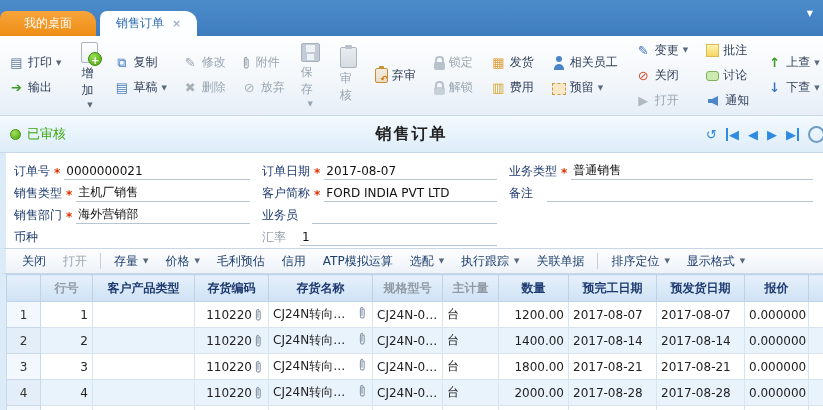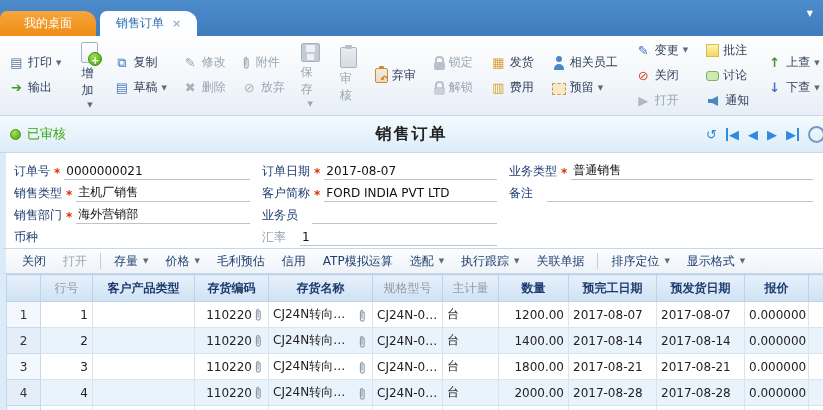--- a/index.html
+++ b/index.html
@@ -73,27 +73,27 @@
   
   .dtoolbar{height:26px;display:flex;align-items:center;gap:1px;padding:0 8px;
     background:linear-gradient(#fdfdfe,#eef3f9);border-top:1px solid #c9d6e5;border-bottom:1px solid #c9d6e5;border-left:6px solid #dcebf8}
   .dbtn{padding:3px 8px;color:#20406e;white-space:nowrap;cursor:pointer;display:flex;align-items:center;gap:5px}
   .dbtn.dis{color:#9aa6b2}
   .dsep{width:1px;height:16px;background:#c5cfdb;margin:0 4px}
   
   .gridwrap{border-left:6px solid #dcebf8;overflow:hidden}
   table{border-collapse:collapse;table-layout:fixed;width:848px;font-size:12px}
   th{background:linear-gradient(#e6f0fb,#cfe2f3);border:1px solid #bed3e8;height:27px;color:#1d3a70;font-weight:bold;white-space:nowrap;overflow:hidden}
-  th.mut{color:#909aa5;font-weight:normal}
+  th.mut{color:#909aa5;font-weight:bold}
   td{border:1px solid #d8e4f0;height:26px;padding:0 4px;background:#fff;white-space:nowrap;overflow:hidden}
   tr.alt td{background:#e9f3fc}
   td.gut{background:#f2f8fd;text-align:center;border-color:#c9d9ea;color:#333}
   tr.alt td.gut{background:#e4eef8}
   td.num{text-align:right}
-  .cellflex{display:flex;align-items:flex-end;justify-content:space-between;gap:2px}
+  .cellflex{display:flex;align-items:flex-start;justify-content:space-between;gap:2px}
   .cellflex .txt{overflow:hidden;white-space:nowrap}
   .cellflex.rnum .txt{margin-left:auto}
   .clip{flex:0 0 auto;display:flex}
 </style>
 </head>
 <body>
 
 <div class="tabbar">
   <div class="tab tab-orange">
     <span>我的桌面</span>

